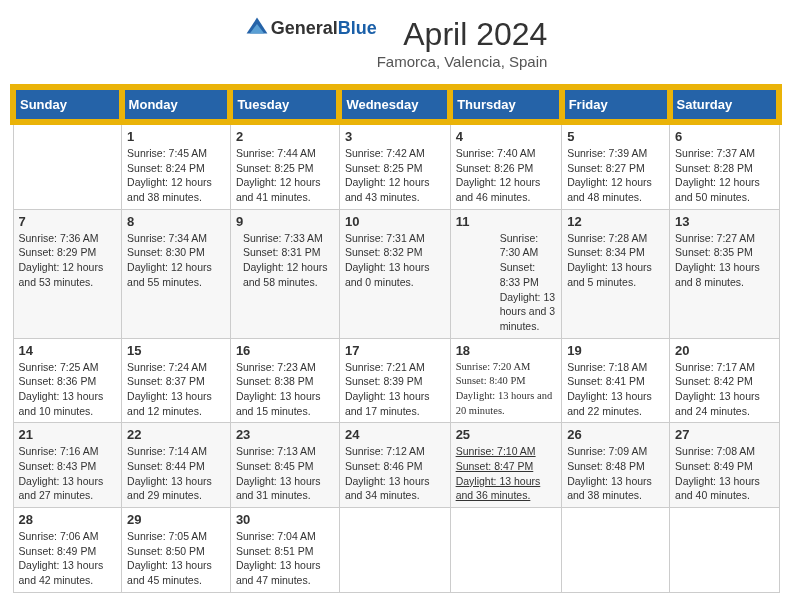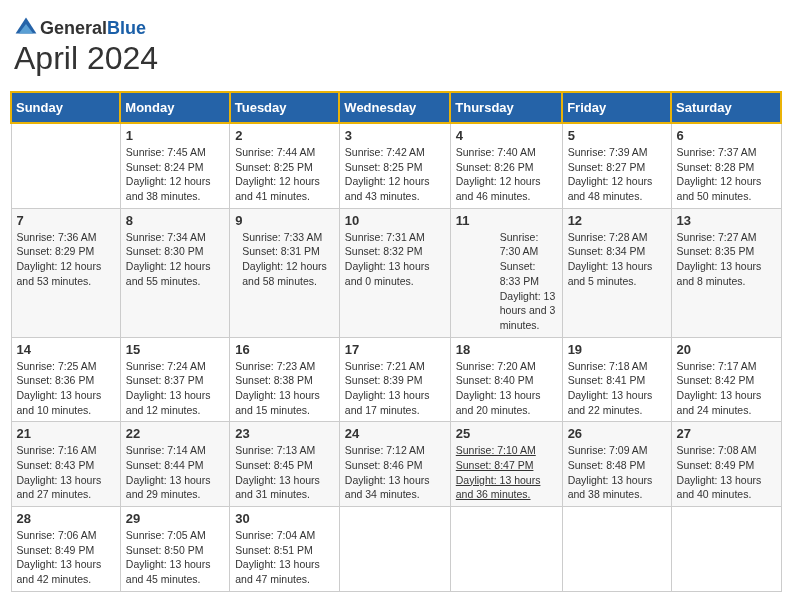--- a/index.html
+++ b/index.html
@@ -9,21 +9,20 @@
       width: 792px;
       min-height: 612px;
       padding: 10px;
     }
     .header-area {
       display: flex;
       justify-content: center;
       align-items: flex-start;
       margin-bottom: 8px;
       padding: 6px 4px;
-      flex-direction: column;
     }
     .logo {
       display: flex;
       align-items: center;
     }
     .logo-text-general {
       font-size: 18px;
       font-weight: bold;
       color: #333;
     }
@@ -54,21 +53,21 @@
       border-collapse: collapse;
       font-size: 11px;
     }
     thead tr th {
       background-color: #2563a8;
       color: #fff;
       padding: 7px 4px;
       text-align: left;
       font-size: 13px;
       font-weight: bold;
-      border: 2px solid #eab308;
+      border: 6px solid #eab308;
     }
     tbody tr td {
       border: 1px solid #ccc;
       vertical-align: top;
       padding: 4px 5px;
       min-height: 80px;
       width: 113px;
     }
     .day-number {
       font-size: 13px;
@@ -100,20 +99,21 @@
     <svg class="logo-icon" viewBox="0 0 30 30" xmlns="http://www.w3.org/2000/svg">
       <polygon points="15,2 28,22 2,22" fill="#2563a8"></polygon>
       <polygon points="15,10 24,22 6,22" fill="#5a9fd4"></polygon>
     </svg>
     <div>
       <span class="logo-text-general">General</span><span class="logo-text-blue">Blue</span>
     </div>
   </div>
   <div class="title-area">
     <div class="calendar-title">April 2024</div>
+    <div class="subtitle">Famorca, Valencia, Spain</div>
   </div>
 </div>
 
 <table>
   <thead>
     <tr>
 
     <th>Sunday</th>
         <th>Monday</th>
         <th>Tuesday</th>
@@ -227,21 +227,21 @@
 Daylight: 13 hours and 15 minutes.</div>
         </td>
         <td>
           <span class="day-number">17</span>
           <div class="day-info" style="white-space: pre-line;">Sunrise: 7:21 AM
 Sunset: 8:39 PM
 Daylight: 13 hours and 17 minutes.</div>
         </td>
         <td>
           <span class="day-number">18</span>
-          <div class="day-info" style="white-space: pre-line;">Sunrise: 7:20 AM
+          <div class="day-info" style="white-space: pre-line; font-family: Liberation Serif, serif;">Sunrise: 7:20 AM
 Sunset: 8:40 PM
 Daylight: 13 hours and 20 minutes.</div>
         </td>
         <td>
           <span class="day-number">19</span>
           <div class="day-info" style="white-space: pre-line;">Sunrise: 7:18 AM
 Sunset: 8:41 PM
 Daylight: 13 hours and 22 minutes.</div>
         </td>
         <td>

